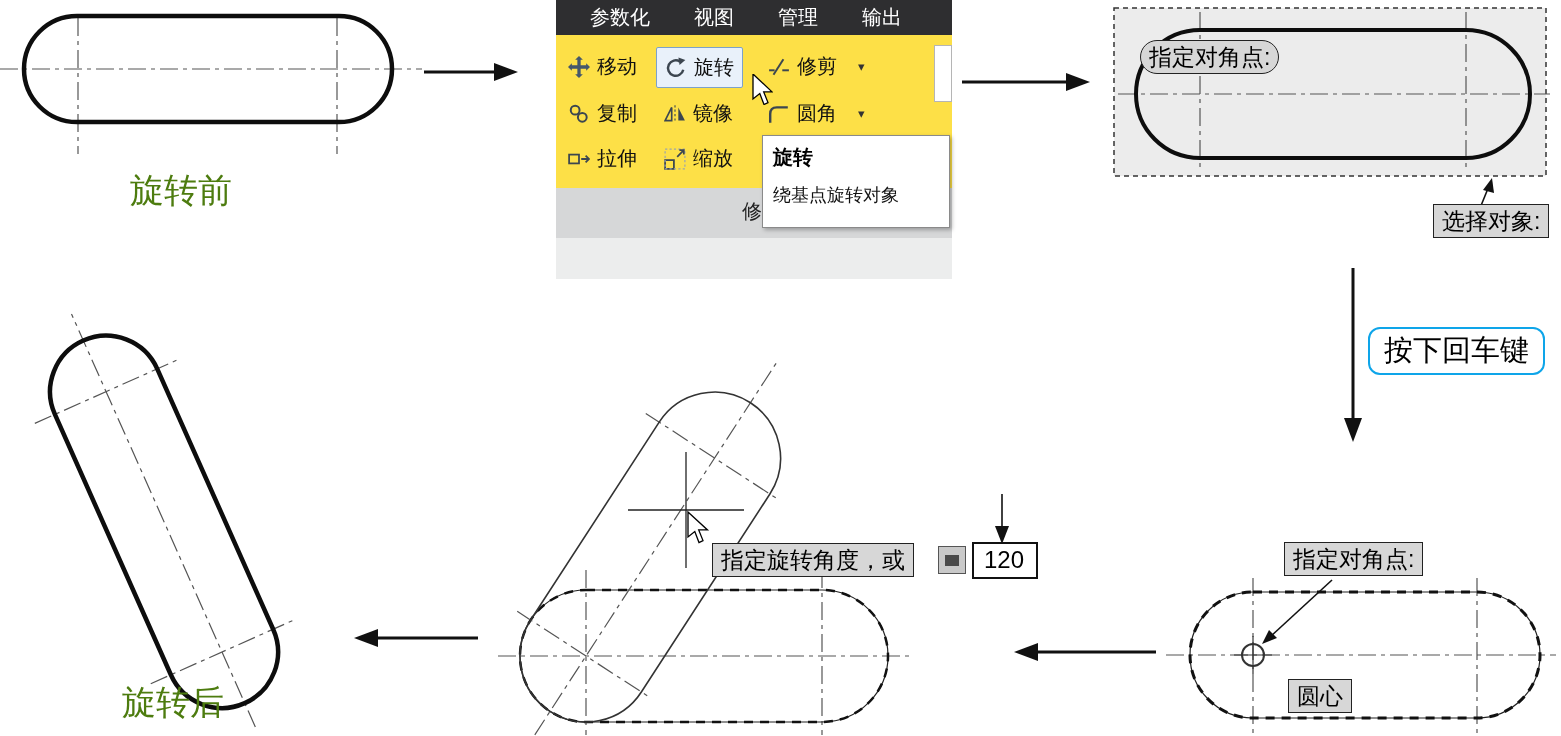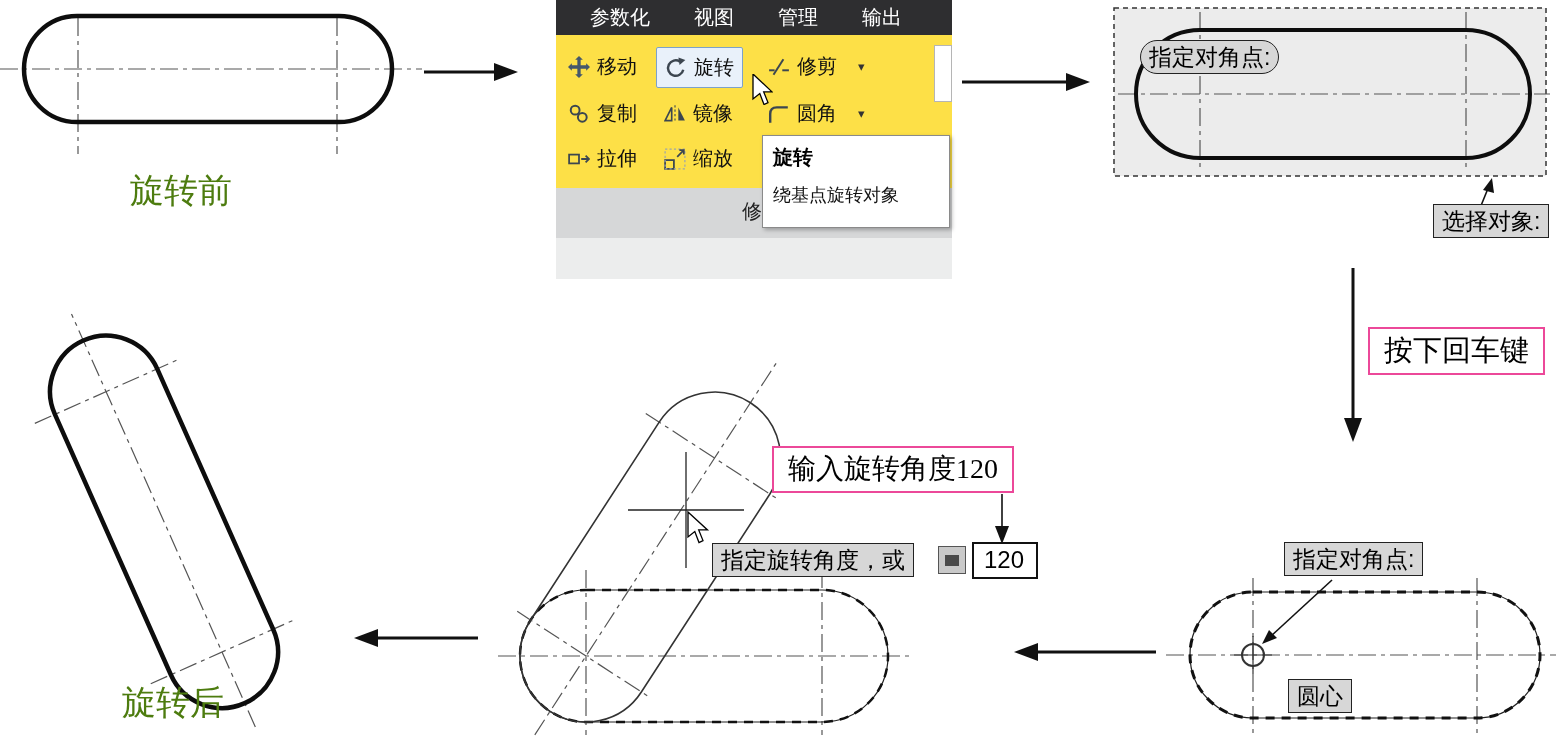--- a/index.html
+++ b/index.html
@@ -15,21 +15,21 @@
   .cl        { fill:none; stroke:#555; stroke-width:1.2; stroke-dasharray:18 5 4 5; }
   .arrow     { stroke:#111; stroke-width:3; }
   .thin-arrow{ stroke:#111; stroke-width:1.6; }
   .ah        { fill:#111; stroke:none; }
   .selwin    { fill:#ececec; stroke:#333; stroke-width:1.5; stroke-dasharray:5 4; }
   .cursor-poly { fill:#fff; stroke:#000; stroke-width:1.3; }
 
   
   .cad-label { position:absolute; background:#d7d7d7; border:1px solid #222; padding:3px 8px;
                font-size:23px; color:#000; white-space:nowrap; z-index:3; line-height:1.15; }
-  .round-label { position:absolute; background:#fff; border:2px solid #ec4899; border-radius:0;
+  .round-label { position:absolute; background:#fff; border:2px solid #0ea5e9; border-radius:12px;
                padding:6px 14px; font-size:29px; white-space:nowrap; z-index:3;
                font-family:"Liberation Serif", serif; line-height:1.1; }
   .caption   { position:absolute; font-size:34px; color:#4d7c0f; z-index:3;
                font-family:"Liberation Serif", serif; }
   .angle-input { position:absolute; background:#fff; border:2px solid #111; font-size:24px;
                padding:2px 10px; z-index:3; min-width:42px; text-align:left; line-height:1.2; }
   .di-icon   { position:absolute; width:26px; height:26px; background:#c9c9c9; border:1px solid #555;
                z-index:3; display:flex; align-items:center; justify-content:center; }
   .di-icon .inner { width:14px; height:11px; background:#4a4a4a; }
 
@@ -266,21 +266,20 @@
   <div class="cad-label" style="left:1140px; top:40px;border-radius:17px;">指定对角点:</div>
 
   <div class="cad-label" style="left:1433px; top:204px;">选择对象:</div>
 
   <div class="round-label" style="left:1368px; top:327px;">按下回车键</div>
 
   <div class="cad-label" style="left:1284px; top:542px;">指定对角点:</div>
 
   <div class="cad-label" style="left:1288px; top:679px;">圆心</div>
 
-  <div class="round-label" style="left:772px; top:446px; font-size:28px;">输入旋转角度120</div>
 
   <div class="cad-label" style="left:712px; top:543px;">指定旋转角度，或</div>
 
   <div class="di-icon" style="left:938px; top:546px;">
     <div class="inner"></div>
   </div>
 
   <div class="angle-input" style="left:972px; top:542px;">120</div>
 
 </div>

